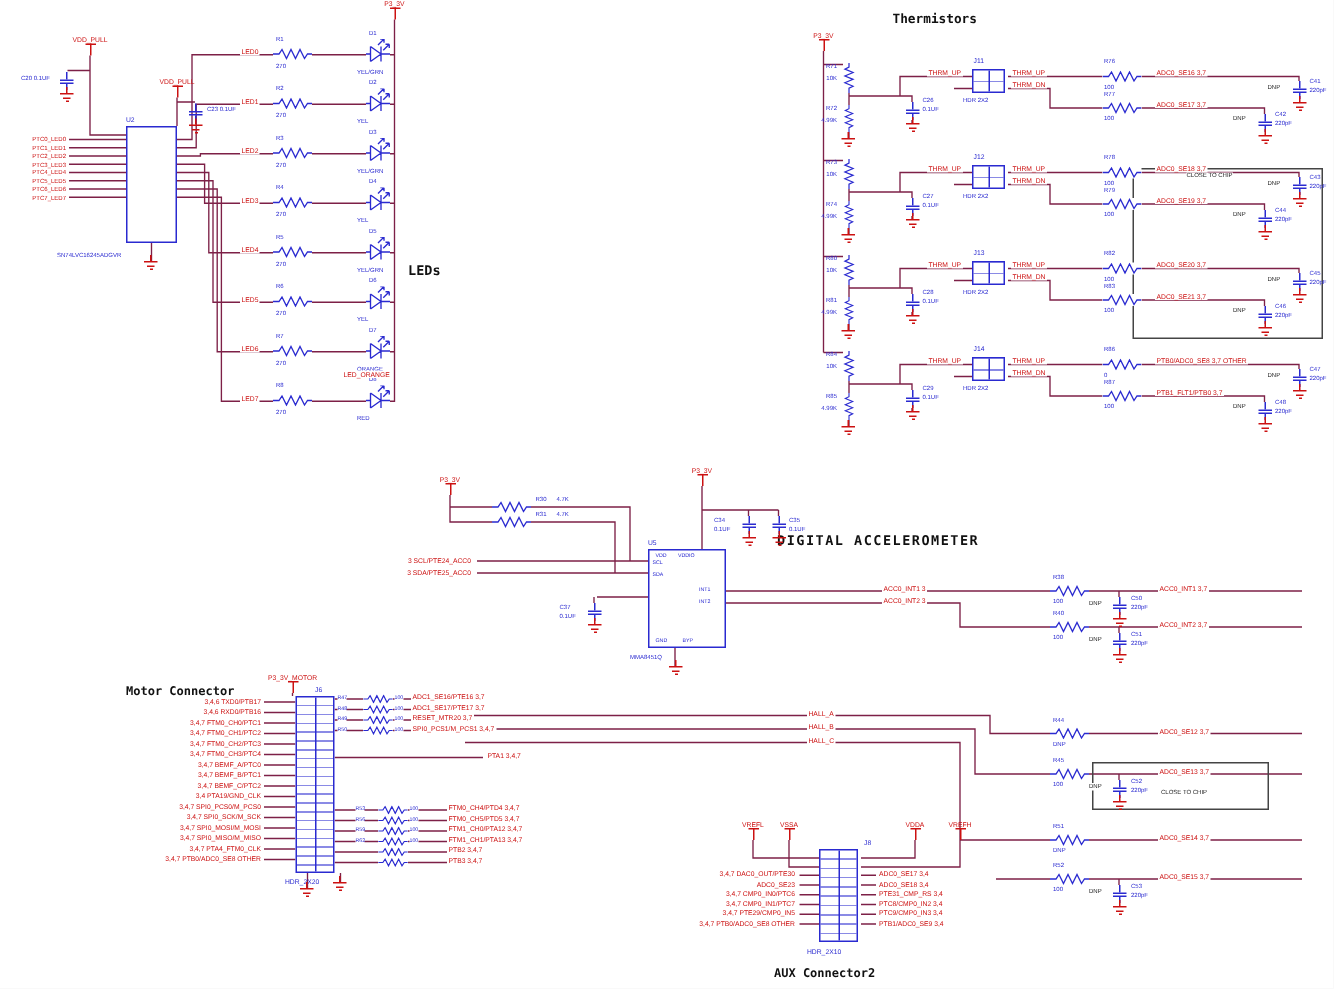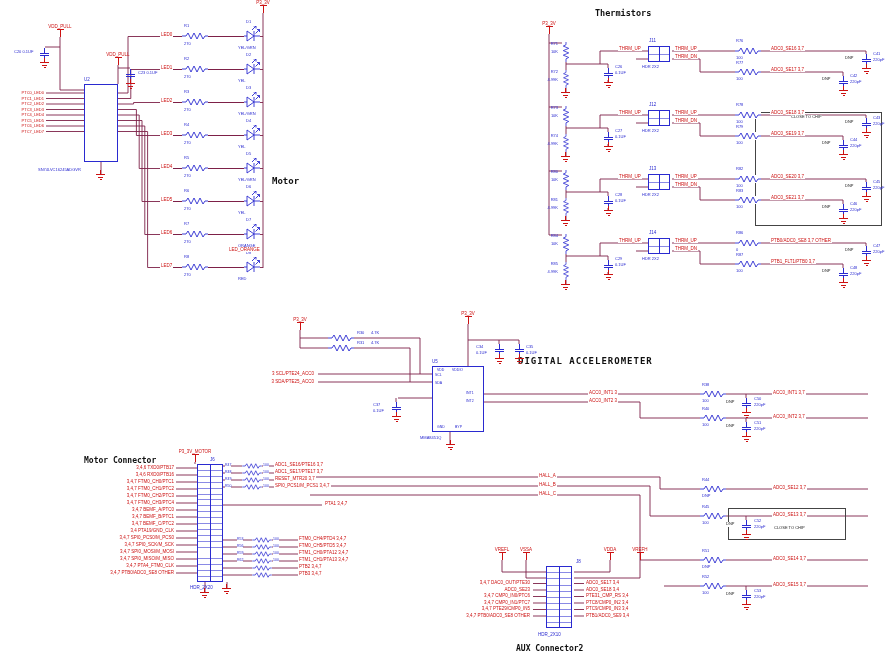--- a/index.html
+++ b/index.html
@@ -223,21 +223,21 @@
         </svg>
         <span class="cl" style="left:24px;top:22px">270</span>
         <svg class="ledsym" style="left:84px;top:6px" width="16" height="16" viewBox="0 0 16 16">
           <path d="M0 10h3M3 5v10M3 5l7 5-7 5M10 5v10M10 10h6M8 4l4-4M12 0h-2.5M12 0v2.5M11.5 7.5l4-4M15.5 3.5H13M15.5 3.5V6" fill="none" stroke="#2a2ad0" stroke-width="0.9"></path>
         </svg>
         <span class="cl" style="left:86px;top:0">D8</span>
         <span class="cl" style="left:78px;top:26px">RED</span>
       </div>
     </div>
   <span class="nl" style="left:228px;top:247px">LED_ORANGE</span>
-  <span class="t" style="left:272px;top:176px;font-size:9px">Motor</span>
+  <span class="t" style="left:272px;top:176px;font-size:9px">LEDs</span>
 
   <span class="t" style="left:595px;top:8px;font-size:8.5px">Thermistors</span>
   <div class="pwr" style="left:535px;top:21px;width:28px"><span>P3_3V</span></div>
   <div class="note" style="left:755px;top:112px;width:127px;height:114px"></div>
   <span class="bl" style="left:791px;top:115px">CLOSE TO CHIP</span>
 
   <div class="rl" style="left:540px;top:38px">
 
       <div class="thg">
         <span class="cl tr" style="left:0;top:4px;width:18px">R71</span>

